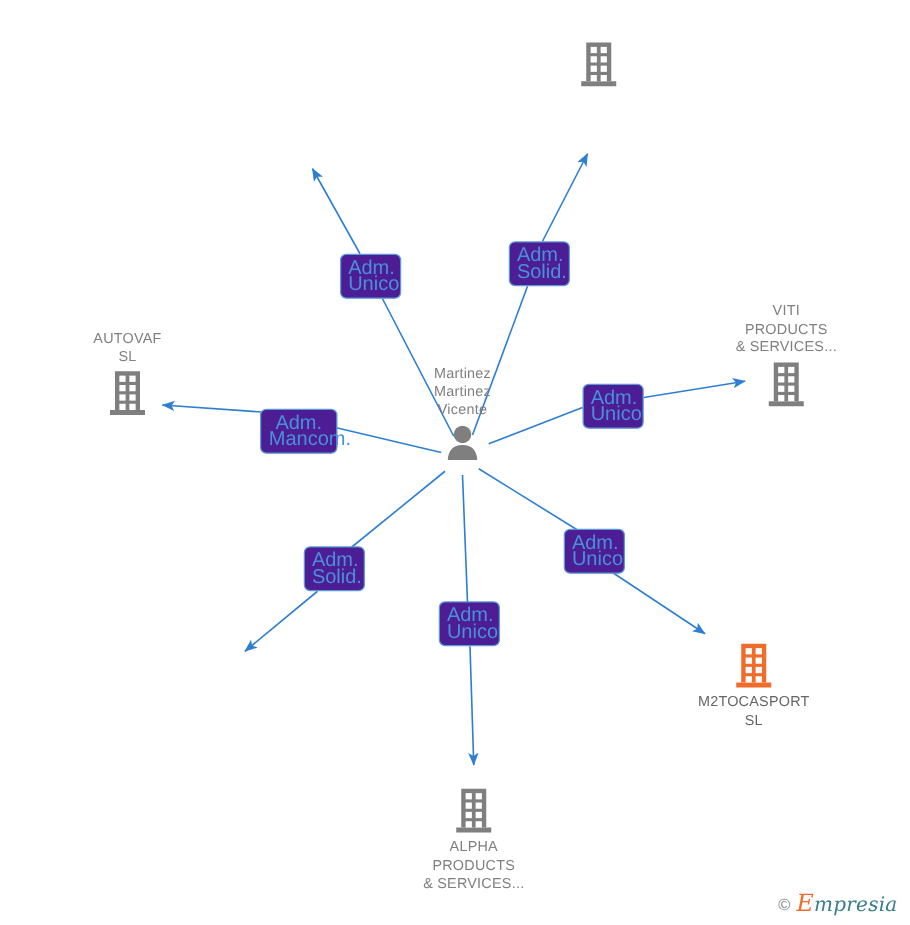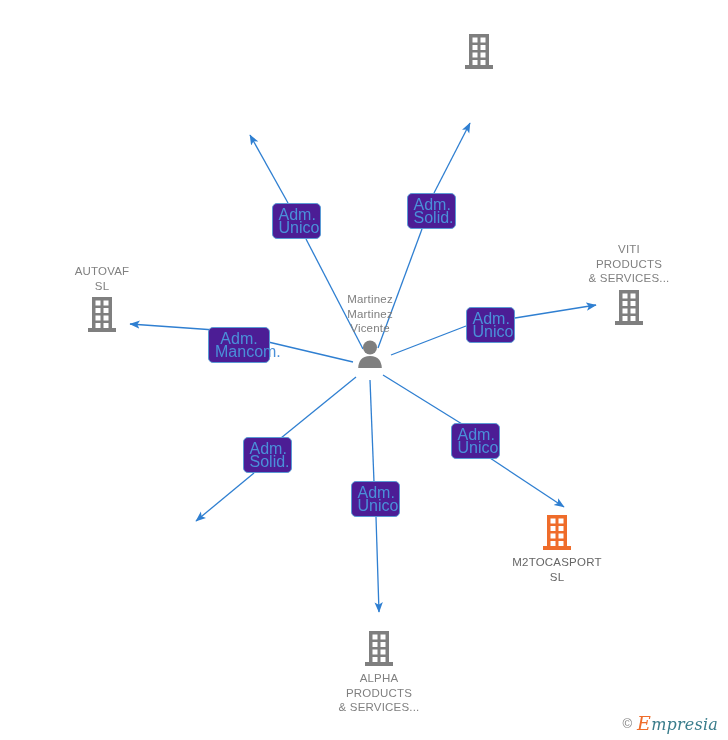--- a/index.html
+++ b/index.html
@@ -211,21 +211,21 @@
         <rect x="16.5" y="19.5" width="5" height="5" fill="#ffffff"></rect>
         <rect x="8.5" y="27" width="5" height="5" fill="#ffffff"></rect>
         <rect x="16.5" y="27" width="5" height="5" fill="#ffffff"></rect>
       </svg>
     </span>
     <div class="node-label">ALPHA
 PRODUCTS
 &amp; SERVICES...</div>
   </div>
 
-  <div class="node label-bottom highlight" style="left:557px; top:514px;">
+  <div class="node label-bottom highlight" style="left:603px; top:514px;">
     <span class="node-icon">
       <svg width="30" height="38" viewBox="0 0 30 38" xmlns="http://www.w3.org/2000/svg">
         <rect x="5" y="1" width="20" height="31" fill="#ef6c2a"></rect>
         <rect x="1" y="32" width="28" height="4" fill="#ef6c2a"></rect>
         <rect x="8.5" y="4.5" width="5" height="5" fill="#ffffff"></rect>
         <rect x="16.5" y="4.5" width="5" height="5" fill="#ffffff"></rect>
         <rect x="8.5" y="12" width="5" height="5" fill="#ffffff"></rect>
         <rect x="16.5" y="12" width="5" height="5" fill="#ffffff"></rect>
         <rect x="8.5" y="19.5" width="5" height="5" fill="#ffffff"></rect>
         <rect x="16.5" y="19.5" width="5" height="5" fill="#ffffff"></rect>

